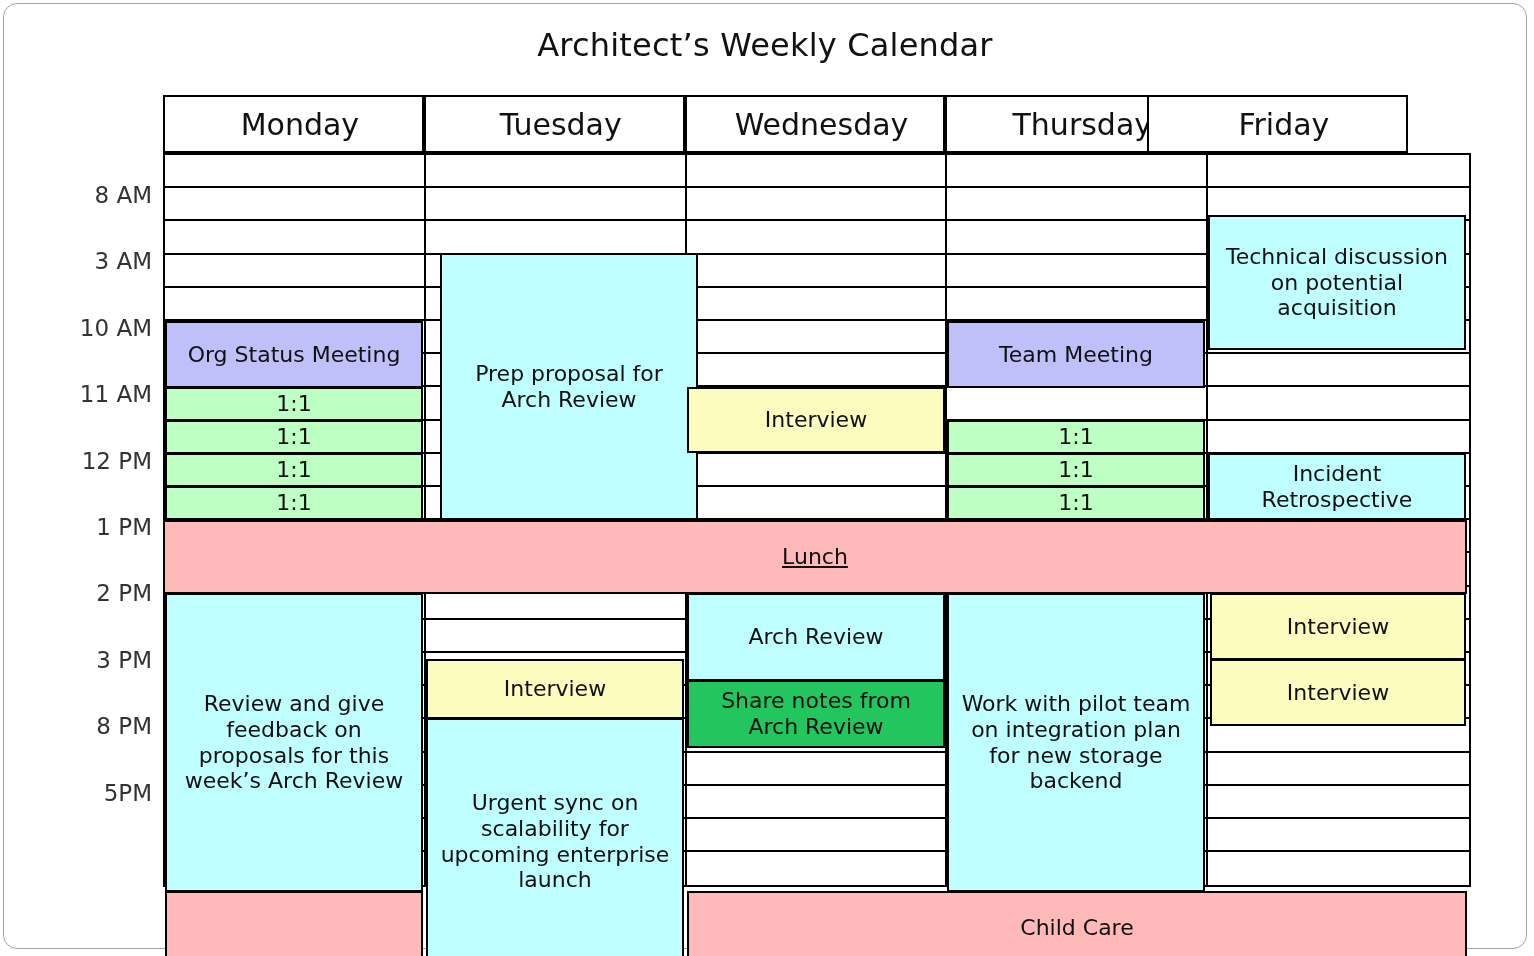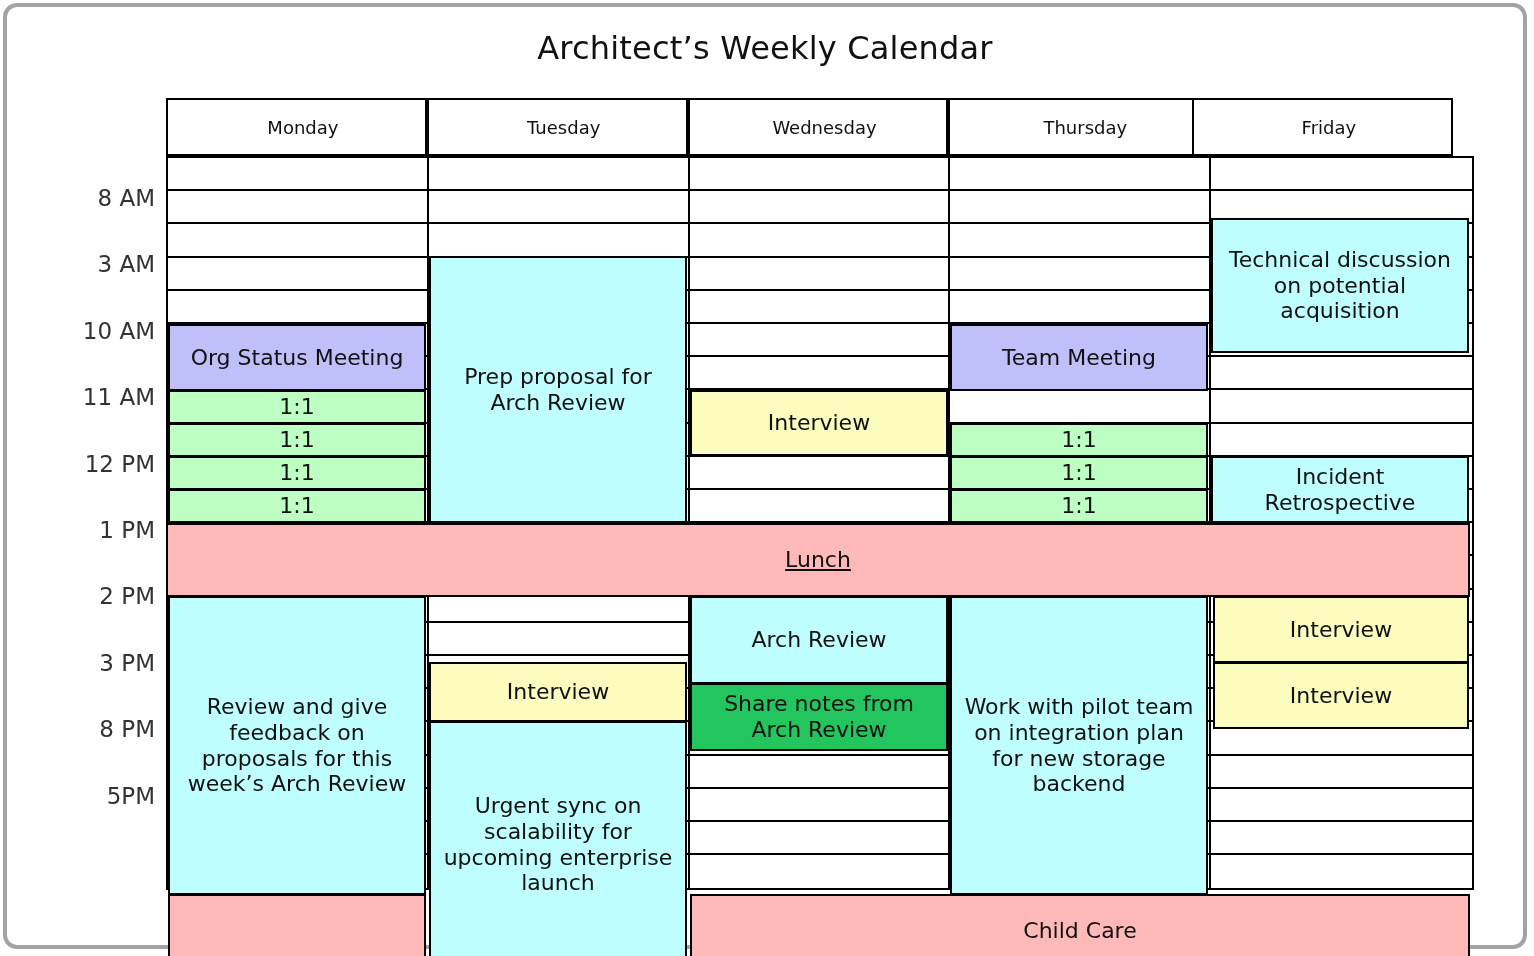--- a/index.html
+++ b/index.html
@@ -13,21 +13,21 @@
     height: 956px;
     overflow: hidden;
   }
 
   #frame {
     position: absolute;
     left: 3px;
     top: 3px;
     width: 1524px;
     height: 946px;
-    border: 4px solid #a3a3a3;
+    border: 1px solid #a3a3a3;
     border-radius: 14px;
     box-sizing: border-box;
     background: #ffffff;
   }
 
   #page-title {
     position: absolute;
     left: 0;
     top: 22px;
     width: 100%;
@@ -51,21 +51,21 @@
   }
 
   
   .daylabel {
     position: absolute;
     border: 2.5px solid #000000;
     background: #ffffff;
     display: flex;
     align-items: center;
     justify-content: center;
-    font-size: 18px;
+    font-size: 30px;
     color: #111111;
     top: 0;
     height: 58px;
     z-index: 4;
     padding-left: 13px;
   }
 
   
   .slot {
     position: absolute;
@@ -128,21 +128,21 @@
       <div class="timelabel" style="top: 631.2px;">8 PM</div>
       <div class="timelabel" style="top: 697.6px;">5PM</div>
     </div>
 
   <div id="calendar">
     <div id="day-headers">
         <div class="daylabel" style="left: 0px; width: 260.8px;">Monday</div>
         <div class="daylabel" style="left: 260.8px; width: 260.8px;">Tuesday</div>
         <div class="daylabel" style="left: 521.6px; width: 260.8px;">Wednesday</div>
         <div class="daylabel" style="left: 782.4px; width: 260.8px;">Thursday</div>
-        <div class="daylabel" style="left: 1026px; width: 260.8px;">Friday</div>
+        <div class="daylabel" style="left: 984px; width: 260.8px;">Friday</div>
       </div>
     <div id="slots">
         <div class="slot" style="left: 0px; width: 260.8px; top: 58px; height: 33.2px;"></div>
         <div class="slot" style="left: 0px; width: 260.8px; top: 91.2px; height: 33.2px;"></div>
         <div class="slot" style="left: 0px; width: 260.8px; top: 124.4px; height: 33.2px;"></div>
         <div class="slot" style="left: 0px; width: 260.8px; top: 157.6px; height: 33.2px;"></div>
         <div class="slot" style="left: 0px; width: 260.8px; top: 190.8px; height: 33.2px;"></div>
         <div class="slot" style="left: 0px; width: 260.8px; top: 224px; height: 33.2px;"></div>
         <div class="slot" style="left: 0px; width: 260.8px; top: 257.2px; height: 33.2px;"></div>
         <div class="slot" style="left: 0px; width: 260.8px; top: 290.4px; height: 33.2px;"></div>
@@ -250,21 +250,21 @@
         <div class="slot" style="left: 1043.2px; width: 260.8px; top: 755.2px; height: 33.2px;"></div>
       </div>
     <div id="blocks">
         <div class="block" style="left: 2px; top: 226px; width: 258px; height: 67px; background: rgb(191, 191, 250);">Org Status Meeting</div>
         <div class="block" style="left: 2px; top: 292px; width: 258px; height: 34px; background: rgb(190, 255, 196);">1:1</div>
         <div class="block" style="left: 2px; top: 325px; width: 258px; height: 34px; background: rgb(190, 255, 196);">1:1</div>
         <div class="block" style="left: 2px; top: 358px; width: 258px; height: 34px; background: rgb(190, 255, 196);">1:1</div>
         <div class="block" style="left: 2px; top: 391px; width: 258px; height: 34px; background: rgb(190, 255, 196);">1:1</div>
         <div class="block" style="left: 2px; top: 498px; width: 258px; height: 299px; background: rgb(191, 255, 255);">Review and give feedback on proposals for this week’s Arch Review</div>
         <div class="block" style="left: 2px; top: 796px; width: 258px; height: 74px; background: rgb(255, 185, 185);"></div>
-        <div class="block" style="left: 263px; top: 158px; width: 258px; height: 267px; background: rgb(191, 255, 255);">Prep proposal for Arch Review</div>
+        <div class="block" style="left: 277px; top: 158px; width: 258px; height: 267px; background: rgb(191, 255, 255);">Prep proposal for Arch Review</div>
         <div class="block" style="left: 263px; top: 564px; width: 258px; height: 60px; background: rgb(252, 252, 191);">Interview</div>
         <div class="block" style="left: 263px; top: 623px; width: 258px; height: 247px; background: rgb(191, 255, 255);">Urgent sync on scalability for upcoming enterprise launch</div>
         <div class="block" style="left: 524px; top: 292px; width: 258px; height: 66px; background: rgb(252, 252, 191);">Interview</div>
         <div class="block" style="left: 524px; top: 498px; width: 258px; height: 88px; background: rgb(191, 255, 255);">Arch Review</div>
         <div class="block" style="left: 524px; top: 585px; width: 258px; height: 68px; background: #22c55e;">Share notes from Arch Review</div>
         <div class="block" style="left: 784px; top: 226px; width: 258px; height: 67px; background: rgb(191, 191, 250);">Team Meeting</div>
         <div class="block" style="left: 784px; top: 325px; width: 258px; height: 34px; background: rgb(190, 255, 196);">1:1</div>
         <div class="block" style="left: 784px; top: 358px; width: 258px; height: 34px; background: rgb(190, 255, 196);">1:1</div>
         <div class="block" style="left: 784px; top: 391px; width: 258px; height: 34px; background: rgb(190, 255, 196);">1:1</div>
         <div class="block" style="left: 784px; top: 498px; width: 258px; height: 299px; background: rgb(191, 255, 255);">Work with pilot team on integration plan for new storage backend</div>

